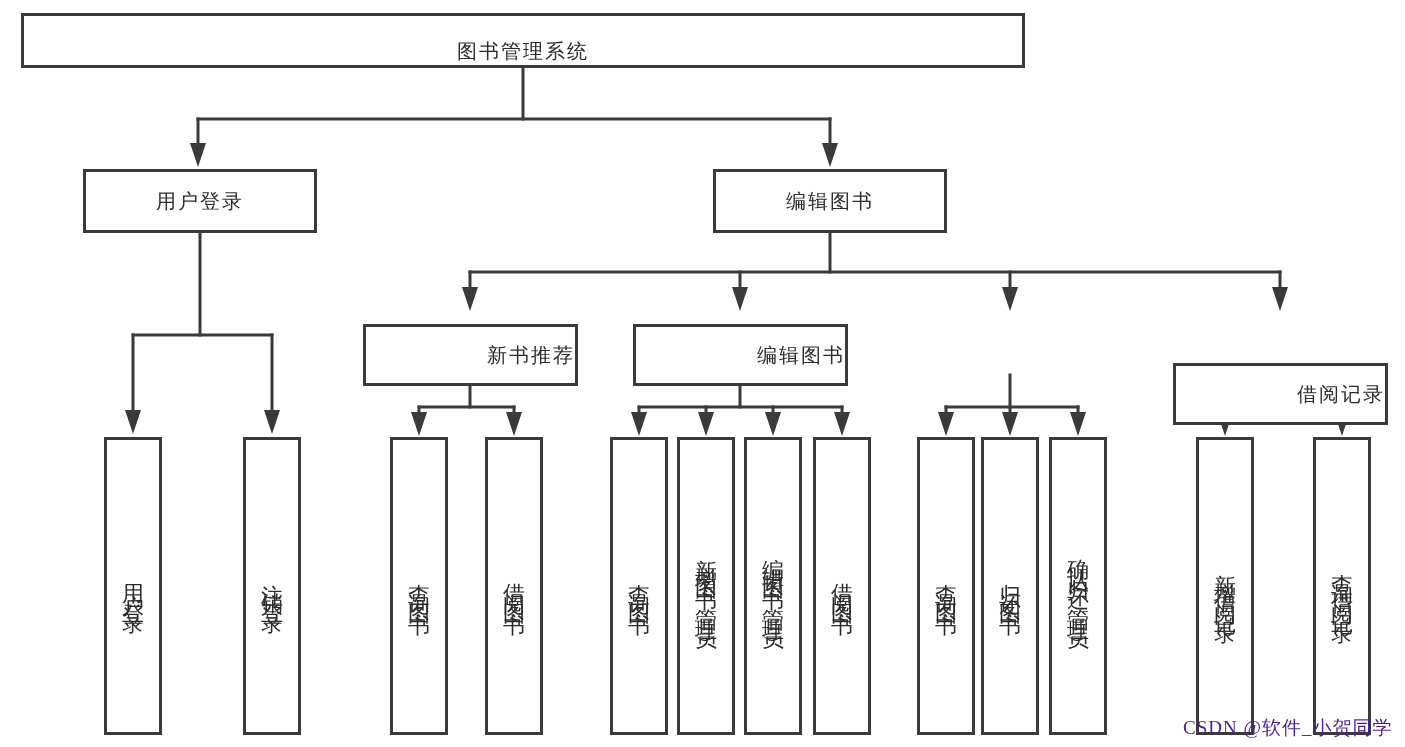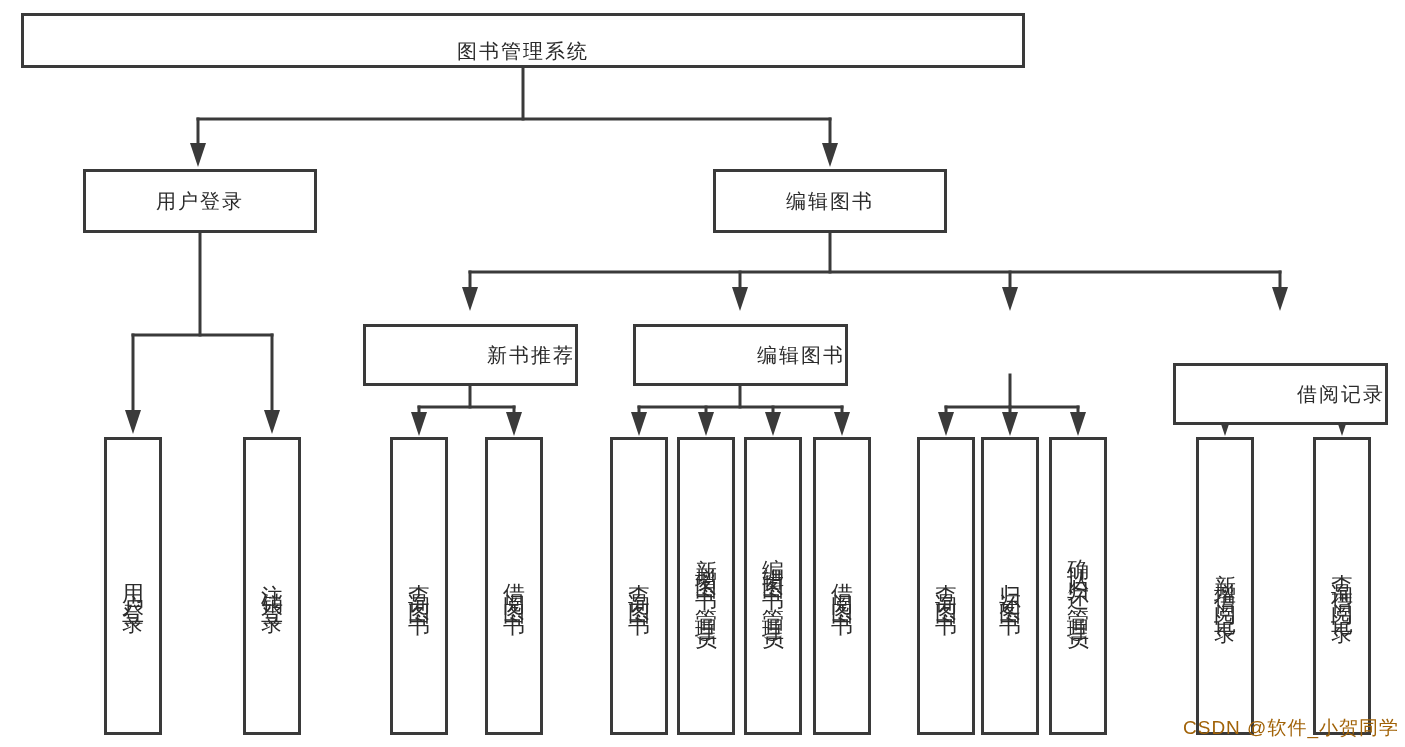--- a/index.html
+++ b/index.html
@@ -73,23 +73,24 @@
   .leaf-10 { left: 981px; }
   .leaf-11 { left: 1049px; }
   .leaf-12 { left: 1196px; }
   .leaf-13 { left: 1313px; }
   .watermark {
     position: absolute;
     left: 1183px;
     top: 715px;
     font-size: 19px;
     letter-spacing: 1px;
-    color: #a16207;
+    color: #4c1d95;
     z-index: 6;
     white-space: nowrap;
+    font-family: Liberation Serif, serif;
   }
   #connectors path {
     stroke: #3a3a3a;
     stroke-width: 3;
     fill: none;
     stroke-linecap: square;
   }
   #connectors polygon {
     fill: #3a3a3a;
     stroke: none;

